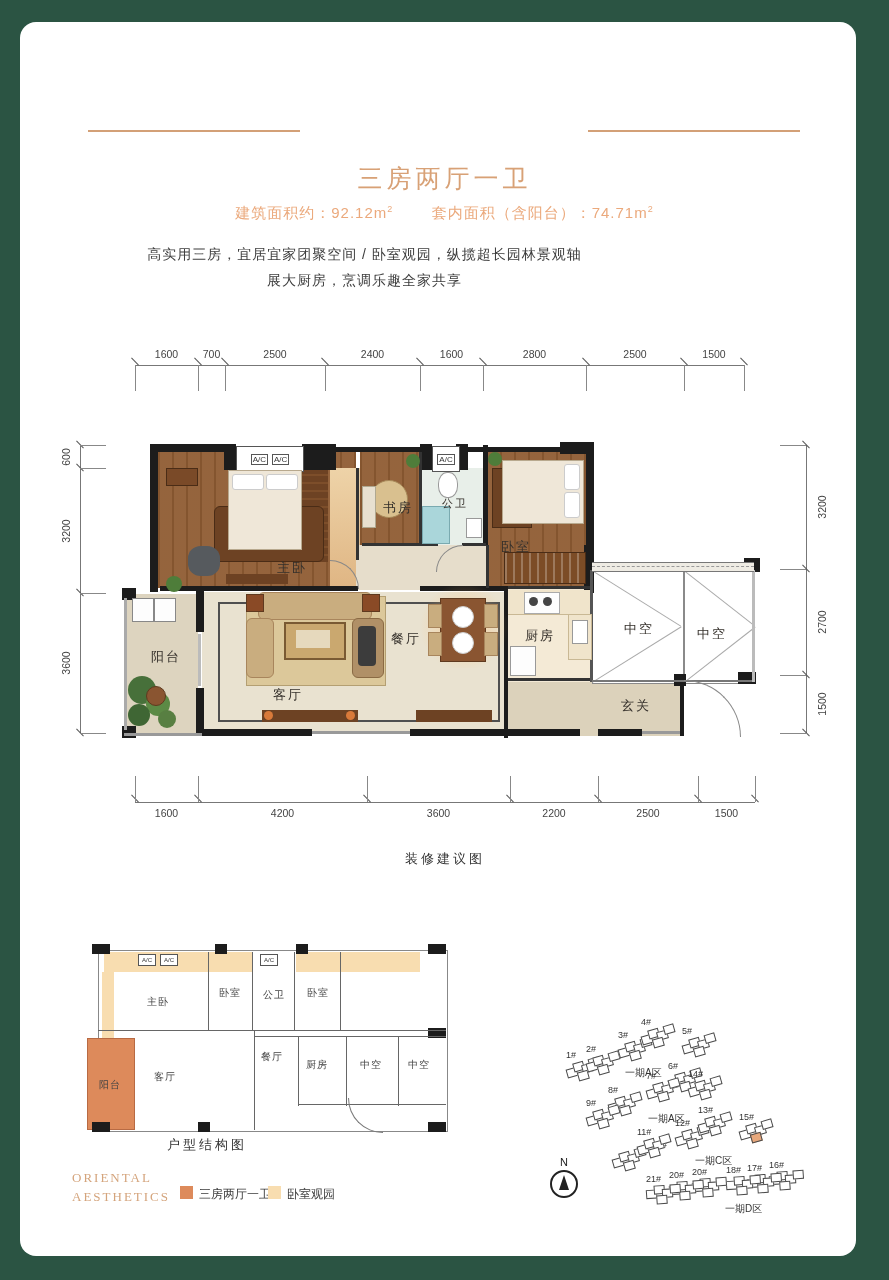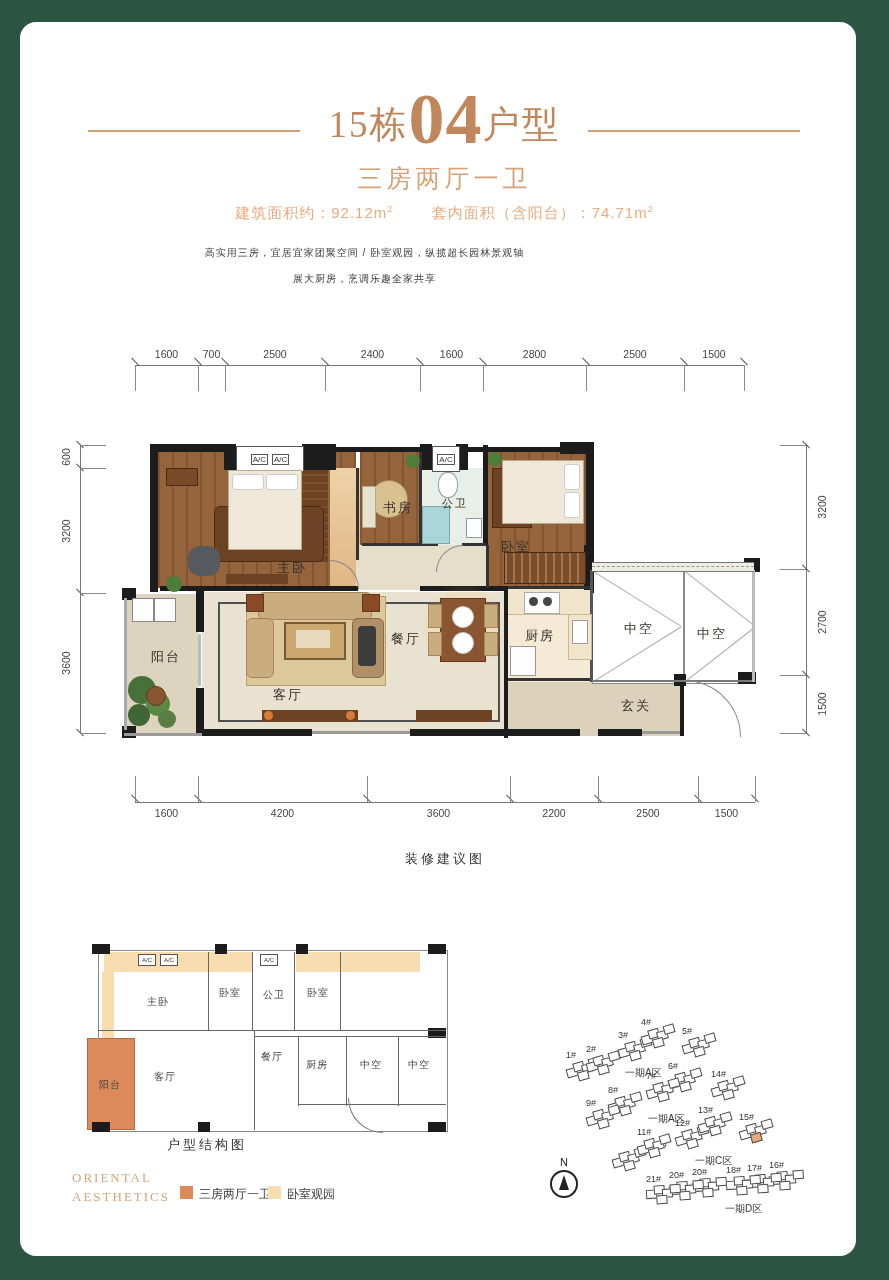--- a/index.html
+++ b/index.html
@@ -10,40 +10,37 @@
   #stage{position:absolute;left:0;top:0;width:889px;height:1280px;}
   .abs{position:absolute;}
   .ttl-row{position:absolute;left:0;top:78px;width:889px;text-align:center;}
   .ttl-line{position:absolute;top:130px;height:2px;background:#d3a077;}
   .t-sm{font-family:"Liberation Serif","DejaVu Serif",serif;font-size:37px;color:#c0875c;letter-spacing:2px;}
   .t-big{font-family:"Liberation Serif","DejaVu Serif",serif;font-size:72px;color:#c0875c;font-weight:bold;vertical-align:-6px;letter-spacing:1px;}
   .subtitle{position:absolute;left:0;top:162px;width:889px;text-align:center;
             font-size:25px;color:#d8a176;letter-spacing:4px;}
   .arealine{position:absolute;left:0;top:204px;width:889px;text-align:center;
             font-size:15px;color:#eba97c;letter-spacing:1px;}
-  .desc{position:absolute;left:0;width:729px;text-align:center;font-size:10px;color:#3d3d3d;letter-spacing:1px;}
+  .desc{position:absolute;left:0;width:729px;text-align:center;font-size:14px;color:#3d3d3d;letter-spacing:1px;}
   .cap{position:absolute;font-size:13px;color:#333;letter-spacing:3px;transform:translateX(-50%);}
   .brand{position:absolute;font-family:"Liberation Serif","DejaVu Serif",serif;
          color:#d4a47c;font-size:13px;letter-spacing:2px;}
   .legend-item{position:absolute;font-size:12px;color:#3a3a3a;}
   .legend-sw{position:absolute;width:13px;height:13px;}
   sup{font-size:9px;}
 </style>
 </head>
 <body>
 
 <div class="card"></div>
 
 <div id="stage">
 
   <div class="ttl-line" style="left:88px;width:212px;"></div>
   <div class="ttl-line" style="left:588px;width:212px;"></div>
-  <div class="ttl-row">
-    <span class="t-sm">15栋</span><span class="t-big">04</span><span class="t-sm">户型</span>
-  </div>
   <div class="subtitle">三房两厅一卫</div>
   <div class="arealine">
     <span>建筑面积约：</span><span>92.12</span><span>m</span><sup>2</sup>
     <span style="display:inline-block;width:28px;"></span>
     <span>套内面积（含阳台）：</span><span>74.71</span><span>m</span><sup>2</sup>
   </div>
   <div class="desc" style="top:246px;">高实用三房，宜居宜家团聚空间 / 卧室观园，纵揽超长园林景观轴</div>
   <div class="desc" style="top:272px;">展大厨房，烹调乐趣全家共享</div>
 
   <div class="cap" style="left:445px;top:850px;">装修建议图</div>
@@ -437,21 +434,21 @@
     <div style="position: absolute; left: 698px; top: 1105px;">
       <div style="font-size: 9px; color: rgb(51, 51, 51);">13#</div>
       <div style="position: relative; width: 34px; height: 18px; transform: rotate(-16deg);">
         <div style="position: absolute; left: 0px; top: 5px; width: 9px; height: 7px; border: 1px solid rgb(74, 74, 74); background: rgb(255, 255, 255);"></div>
         <div style="position: absolute; left: 8px; top: 1px; width: 9px; height: 7px; border: 1px solid rgb(74, 74, 74); background: rgb(255, 255, 255);"></div>
         <div style="position: absolute; left: 16px; top: 5px; width: 9px; height: 7px; border: 1px solid rgb(74, 74, 74); background: rgb(255, 255, 255);"></div>
         <div style="position: absolute; left: 24px; top: 1px; width: 9px; height: 7px; border: 1px solid rgb(74, 74, 74); background: rgb(255, 255, 255);"></div>
         <div style="position: absolute; left: 10px; top: 11px; width: 9px; height: 7px; border: 1px solid rgb(74, 74, 74); background: rgb(255, 255, 255);"></div>
       </div>
     </div>
-    <div style="position: absolute; left: 711px; top: 1069px;">
+    <div style="position: absolute; left: 688px; top: 1069px;">
       <div style="font-size: 9px; color: rgb(51, 51, 51);">14#</div>
       <div style="position: relative; width: 34px; height: 18px; transform: rotate(-16deg);">
         <div style="position: absolute; left: 0px; top: 5px; width: 9px; height: 7px; border: 1px solid rgb(74, 74, 74); background: rgb(255, 255, 255);"></div>
         <div style="position: absolute; left: 8px; top: 1px; width: 9px; height: 7px; border: 1px solid rgb(74, 74, 74); background: rgb(255, 255, 255);"></div>
         <div style="position: absolute; left: 16px; top: 5px; width: 9px; height: 7px; border: 1px solid rgb(74, 74, 74); background: rgb(255, 255, 255);"></div>
         <div style="position: absolute; left: 24px; top: 1px; width: 9px; height: 7px; border: 1px solid rgb(74, 74, 74); background: rgb(255, 255, 255);"></div>
         <div style="position: absolute; left: 10px; top: 11px; width: 9px; height: 7px; border: 1px solid rgb(74, 74, 74); background: rgb(255, 255, 255);"></div>
       </div>
     </div>
     <div style="position: absolute; left: 739px; top: 1112px;">

